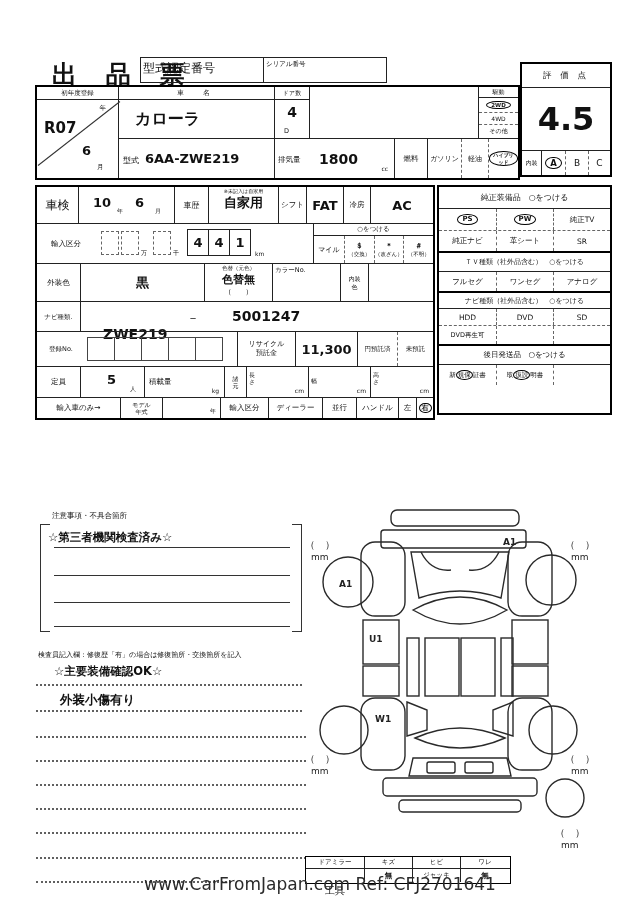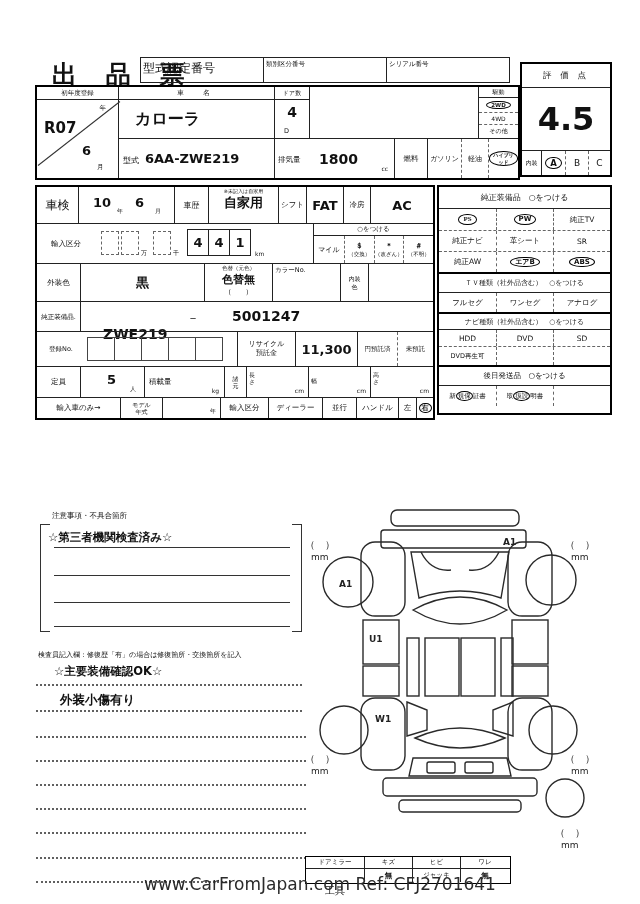--- a/index.html
+++ b/index.html
@@ -25,23 +25,20 @@
 
 <div id="sheet">
 
   <div class="abs b" style="left:52px;top:58px;font-size:25px;letter-spacing:10px;">出 品 票</div>
 
   <div class="abs flexrow" style="left:140px;top:57px;width:372px;height:26px;">
     <div class="brd" style="width:124px;">
         <span class="lbl" style="font-size:12px;padding:2px;display:block;">型式認定番号</span>
       </div>
     <div class="brd" style="width:124px;margin-left:-1px;">
-        <span class="lbl" style="font-size:6.5px;padding:2px;display:block;">類別区分番号</span>
-      </div>
-    <div class="brd" style="width:124px;margin-left:-1px;">
         <span class="lbl" style="font-size:6.5px;padding:2px;display:block;">シリアル番号</span>
       </div>
   </div>
 
   <div class="abs" style="left:520px;top:62px;width:92px;height:115px;border:2px solid #000;">
     <div class="ctr bb" style="height:24px;font-size:8.5px;letter-spacing:3px;">評 価 点</div>
     <div class="ctr b" style="height:62px;font-size:32px;">4.5</div>
     <div class="flexrow bt" style="height:25px;">
       <div class="ctr br" style="width:20px;font-size:6px;line-height:1.1;padding:1px;">内装</div>
       <div class="ctr" style="width:23px;">
@@ -172,21 +169,21 @@
       <div class="br" style="width:68px;">
           <span style="font-size:6.5px;display:block;padding:2px;">カラーNo.</span>
         </div>
       <div class="ctr br" style="width:28px;">
           <span style="font-size:6px;width:14px;word-break:break-all;line-height:1.2;text-align:center;">内装色</span>
         </div>
       <div style="width:64px;"></div>
     </div>
 
     <div class="abs bt" style="left:0;top:114px;width:396px;height:30px;">
-      <div class="ctr br abs" style="left:0;top:0;width:44px;height:30px;font-size:6.5px;">純正装備品.</div>
+      <div class="ctr br abs" style="left:0;top:0;width:44px;height:30px;font-size:6.5px;">ナビ種類.</div>
       <span class="abs b" style="left:66px;top:24px;font-size:14px;">ZWE219</span>
       <span class="abs" style="left:150px;top:8px;font-size:12px;">－</span>
       <span class="abs b" style="left:195px;top:6px;font-size:14px;">5001247</span>
     </div>
 
     <div class="abs bt flexrow" style="left:0;top:144px;width:396px;height:35px;">
       <div class="ctr" style="width:48px;font-size:6.5px;">登録No.</div>
       <div style="width:152px;position:relative;">
         <div class="abs" style="left:2px;top:5px;width:28px;height:24px;border:1px solid #444;"></div>
         <div class="abs" style="left:29px;top:5px;width:28px;height:24px;border:1px solid #444;"></div>
@@ -247,40 +244,31 @@
       <div class="ctr" style="width:16px;">
           <span class="oval b" style="font-size:7px;padding:0 2px;">右</span>
         </div>
     </div>
   </div>
 
   <div class="abs" style="left:437px;top:185px;width:175px;height:230px;border:2px solid #000;">
     <div class="ctr bb" style="height:22px;font-size:8px;">純正装備品　○をつける</div>
     <div class="flexrow" style="height:21px;">
       <div class="ctr" style="width:57px;">
-          <span class="oval b" style="font-size:7px;font-family:Liberation Serif, serif;">PS</span>
+          <span class="oval b" style="font-size:7px;">PS</span>
         </div>
       <div class="ctr dl" style="width:57px;">
           <span class="oval b" style="font-size:7px;">PW</span>
         </div>
       <div class="ctr dl" style="width:57px;font-size:7.5px;">純正TV</div>
     </div>
     <div class="flexrow dt" style="height:21px;">
       <div class="ctr" style="width:57px;font-size:7.5px;">純正ナビ</div>
       <div class="ctr dl" style="width:57px;font-size:7.5px;">革シート</div>
       <div class="ctr dl" style="width:57px;font-size:7.5px;">SR</div>
-    </div>
-    <div class="flexrow dt" style="height:21px;">
-      <div class="ctr" style="width:57px;font-size:7.5px;">純正AW</div>
-      <div class="ctr dl" style="width:57px;">
-          <span class="oval b" style="font-size:7px;">エアB</span>
-        </div>
-      <div class="ctr dl" style="width:57px;">
-          <span class="oval b" style="font-size:7px;">ABS</span>
-        </div>
     </div>
     <div class="ctr bb" style="height:21px;font-size:7px;border-top:2px solid #000;">ＴＶ種類（社外品含む）　○をつける</div>
     <div class="flexrow" style="height:19px;">
       <div class="ctr" style="width:57px;font-size:7.5px;">フルセグ</div>
       <div class="ctr dl" style="width:57px;font-size:7.5px;">ワンセグ</div>
       <div class="ctr dl" style="width:57px;font-size:7.5px;">アナログ</div>
     </div>
     <div class="ctr bb" style="height:18px;font-size:7px;border-top:2px solid #000;">ナビ種類（社外品含む）　○をつける</div>
     <div class="flexrow" style="height:16px;">
       <div class="ctr" style="width:57px;font-size:7.5px;">HDD</div>

